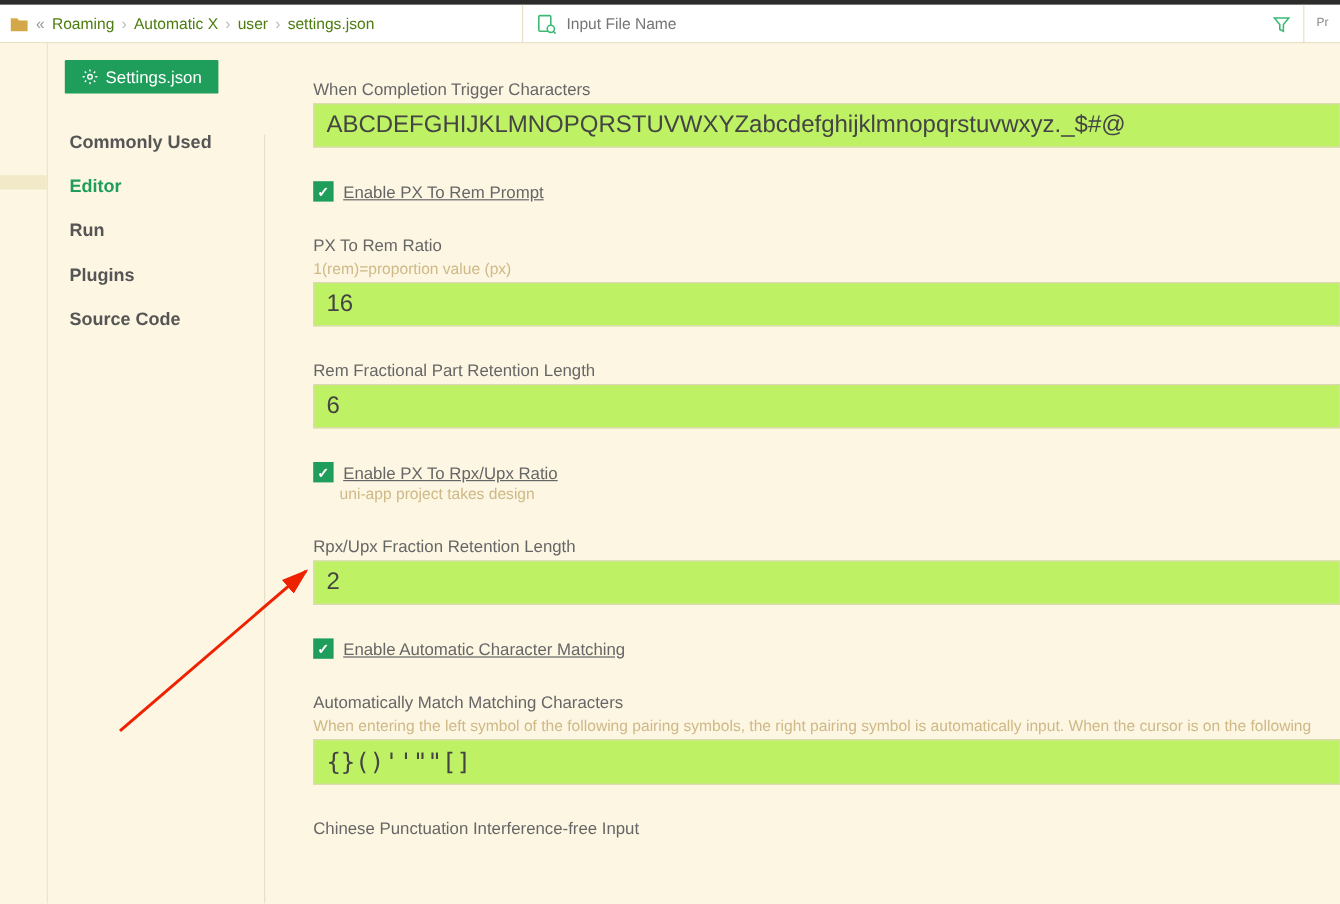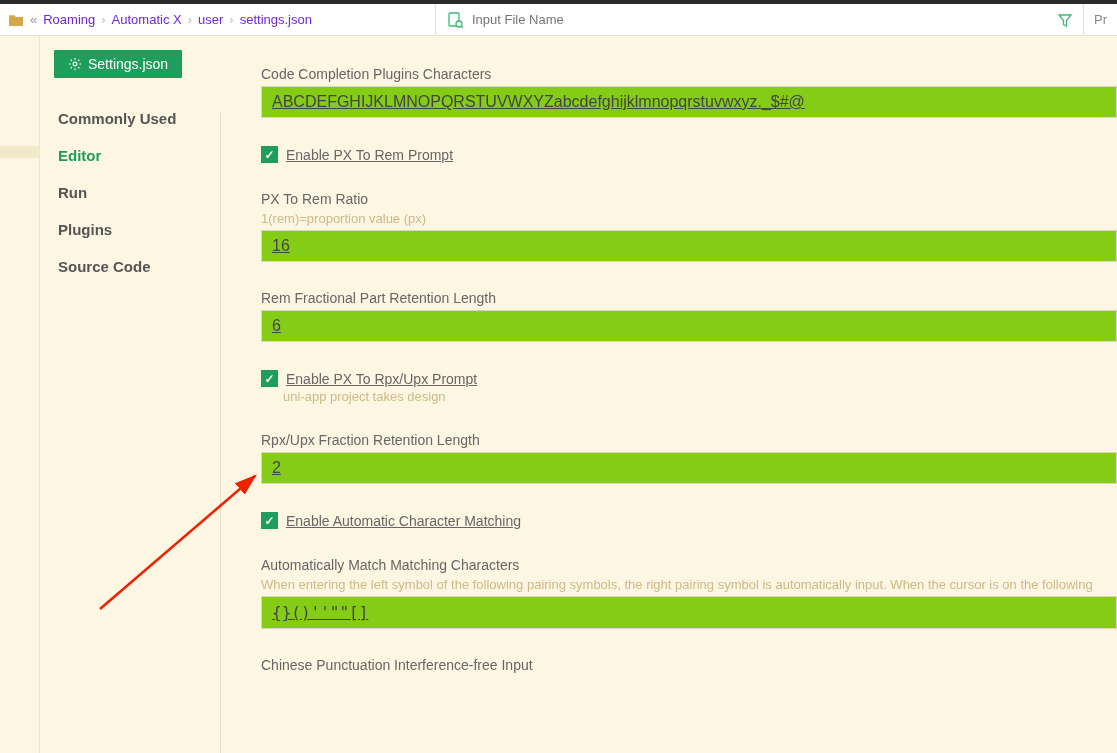--- a/index.html
+++ b/index.html
@@ -4,47 +4,47 @@
   <style>
     * { margin: 0; padding: 0; box-sizing: border-box; }
     body { font-family: -apple-system, BlinkMacSystemFont, "Segoe UI", Arial, sans-serif; background: #fdf6e3; color: #555; font-size: 14px; overflow: hidden; width: 1117px; height: 753px; position: relative; }
     
     .top-border { height: 4px; background: #2c2c2c; }
     
     .toolbar { display: flex; align-items: center; height: 32px; background: #fff; border-bottom: 1px solid #e8e0c8; }
     .breadcrumb { display: flex; align-items: center; padding: 0 8px; flex: 0 0 435px; }
     .folder-icon { width: 16px; height: 14px; margin-right: 6px; }
     .chevron-left-double { color: #999; font-size: 13px; margin-right: 6px; }
-    .crumb { color: #6d28d9; font-size: 13px; }
+    .crumb { color: #4d7c0f; font-size: 13px; }
     .crumb-sep { color: #bbb; margin: 0 6px; font-size: 13px; }
     .search-box { display: flex; align-items: center; flex: 1; border-left: 1px solid #e8e0c8; height: 100%; padding: 0 10px; }
     .search-icon { margin-right: 8px; }
     .search-input { border: none; outline: none; flex: 1; font-size: 13px; color: #888; }
     .filter-icon { width: 16px; height: 16px; color: #3cb974; }
-    .right-box { border-left: 1px solid #e8e0c8; height: 100%; display: flex; align-items: center; padding: 0 10px; color: #888; font-size: 13px; }
+    .right-box { border-left: 1px solid #e8e0c8; height: 100%; display: flex; align-items: center; padding: 0 10px; color: #888; font-size: 10px; }
     
     .main { display: flex; height: calc(100% - 36px); }
     .left-gutter { width: 40px; background: #fdf6e3; border-right: 1px solid #ede4c9; }
     .gutter-mark { height: 12px; background: #f2e9c9; margin-top: 110px; }
     
     .sidebar { width: 180px; padding: 14px 0; }
     .tab-chip { background: #1e9e5a; color: #fff; display: inline-flex; align-items: center; padding: 6px 14px; margin-left: 14px; font-size: 14px; border-radius: 1px; }
     .gear-icon { margin-right: 6px; }
     .nav { margin-top: 22px; padding-left: 18px; }
     .nav-item { padding: 10px 0; font-size: 15px; color: #555; cursor: pointer; font-weight: 600; }
     .nav-item.active { color: #1e9e5a; }
     
     .divider { width: 1px; background: #e8e0c8; margin-top: 76px; }
     
     .content { flex: 1; padding: 30px 0 0 40px; overflow: hidden; }
     .section { margin-bottom: 28px; }
     .label { font-size: 14px; color: #666; margin-bottom: 4px; }
     .hint { font-size: 13px; color: #ceb987; margin-bottom: 4px; }
     .hint-indent { font-size: 13px; color: #ceb987; margin-left: 22px; margin-top: 2px; }
-    .field { border: 1px solid #e0d7bb; background: #84cc16; padding: 6px 10px; font-size: 16px; color: #444; width: 100%; text-decoration: underline; }
+    .field { border: 1px solid #e0d7bb; background: #bef264; padding: 6px 10px; font-size: 20px; color: #444; width: 100%; }
     .field[data-code="true"] { font-family: Consolas, monospace; }
     
     .check-row { display: flex; align-items: center; margin-bottom: 2px; }
     .checkbox { width: 17px; height: 17px; background: #1e9e5a; display: inline-flex; align-items: center; justify-content: center; margin-right: 8px; color: #fff; font-size: 12px; font-weight: bold; }
     .check-label { font-size: 14px; color: #666; text-decoration: underline; }
     
     .arrow { position: absolute; left: 90px; top: 464px; pointer-events: none; z-index: 10; }
   </style>
 </head>
 <body>
@@ -100,21 +100,21 @@
       <div class="nav-item">Plugins</div>
       <div class="nav-item">Source Code</div>
     </div>
   </div>
 
   <div class="divider"></div>
 
   <div class="content">
 
     <div class="section">
-      <div class="label">Code Completion Plugins Characters</div>
+      <div class="label">When Completion Trigger Characters</div>
       <input class="field" value="ABCDEFGHIJKLMNOPQRSTUVWXYZabcdefghijklmnopqrstuvwxyz._$#@" style="">
     </div>
 
     <div class="section">
       <div class="check-row">
         <span class="checkbox">✓</span>
         <span class="check-label">Enable PX To Rem Prompt</span>
       </div>
     </div>
 
@@ -125,21 +125,21 @@
     </div>
 
     <div class="section">
       <div class="label">Rem Fractional Part Retention Length</div>
       <input class="field" value="6" style="">
     </div>
 
     <div class="section">
       <div class="check-row">
         <span class="checkbox">✓</span>
-        <span class="check-label">Enable PX To Rpx/Upx Prompt</span>
+        <span class="check-label">Enable PX To Rpx/Upx Ratio</span>
       </div>
       <div class="hint-indent">uni-app project takes design</div>
     </div>
 
 
     <div class="section">
       <div class="label">Rpx/Upx Fraction Retention Length</div>
       <input class="field" value="2" style="">
     </div>
 

